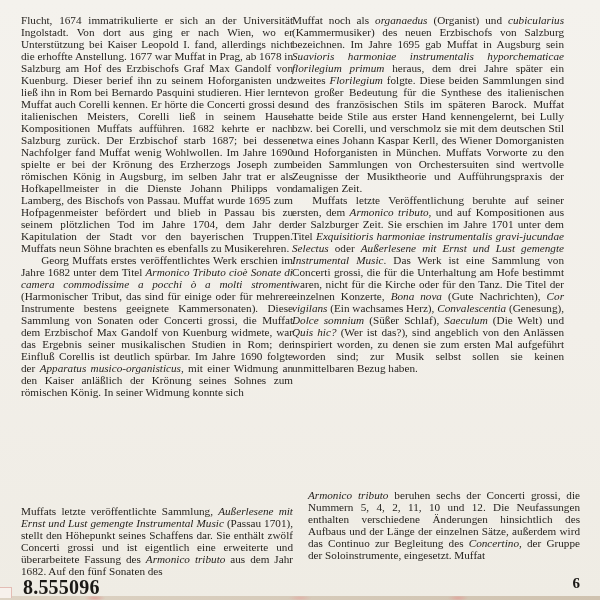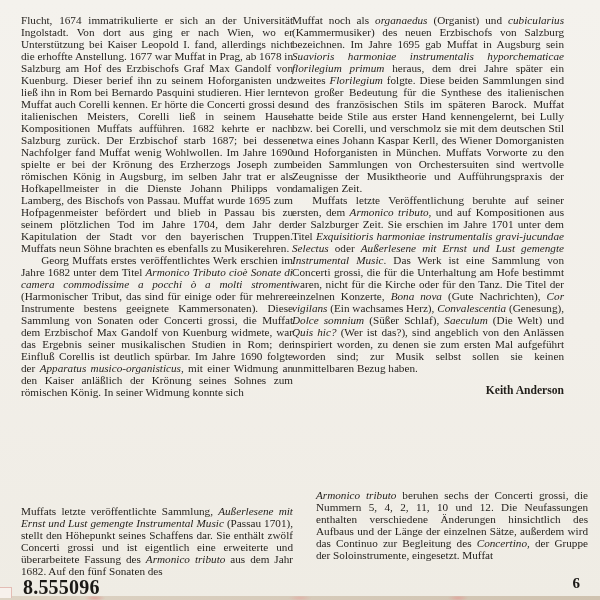--- a/index.html
+++ b/index.html
@@ -10,21 +10,21 @@
     color:#211e1a;
   }
   .text-block{
     position:absolute;width:272px;
     font-size:11.2px;line-height:12px;
     text-align:justify;text-justify:inter-word;
   }
   #left-top{left:21px;top:14px;}
   #right-top{left:292px;top:14px;}
   #left-bottom{left:21px;top:491px;margin-top:14px;}
-  #right-bottom{left:308px;top:489px;margin-left:8px;}
+  #right-bottom{left:308px;top:489px;}
   .para{margin:0;}
   .para.indent{text-indent:1.8em;}
   .it{font-style:italic;}
   .sig{margin-top:11px;text-align:right;font-weight:700;font-size:11.6px;}
   .footer{position:absolute;font-weight:700;color:#1b1916;}
   #catalog{left:23px;top:576px;font-size:20px;letter-spacing:.2px;}
   #pagenum{right:20px;top:575px;font-size:15px;}
   .bottom-edge{
     position:absolute;left:0;right:0;bottom:0;height:4px;
     background:
@@ -42,21 +42,20 @@
 <body>
 
 <div id="left-top" class="text-block">
   <p class="para"><span>Flucht, 1674 immatrikulierte er sich an der Universität Ingolstadt. Von dort aus ging er nach Wien, wo er Unterstützung bei Kaiser Leopold I. fand, allerdings nicht die erhoffte Anstellung. 1677 war Muffat in Prag, ab 1678 in Salzburg am Hof des Erzbischofs Graf Max Gandolf von Kuenburg. Dieser berief ihn zu seinem Hoforganisten und ließ ihn in Rom bei Bernardo Pasquini studieren. Hier lernte Muffat auch Corelli kennen. Er hörte die Concerti grossi des italienischen Meisters, Corelli ließ in seinem Hause Kompositionen Muffats aufführen. 1682 kehrte er nach Salzburg zurück. Der Erzbischof starb 1687; bei dessen Nachfolger fand Muffat wenig Wohlwollen. Im Jahre 1690 spielte er bei der Krönung des Erzherzogs Joseph zum römischen König in Augsburg, im selben Jahr trat er als Hofkapellmeister in die Dienste Johann Philipps von Lamberg, des Bischofs von Passau. Muffat wurde 1695 zum Hofpagenmeister befördert und blieb in Passau bis zu seinem plötzlichen Tod im Jahre 1704, dem Jahr der Kapitulation der Stadt vor den bayerischen Truppen. Muffats neun Söhne brachten es ebenfalls zu Musikerehren.</span></p>
   <p class="para indent"><span>Georg Muffats erstes veröffentlichtes Werk erschien im Jahre 1682 unter dem Titel </span><span class="it">Armonico Tributo cioè Sonate di camera commodissime a pocchi ò a molti stromenti</span><span> (Harmonischer Tribut, das sind für einige oder für mehrere Instrumente bestens geeignete Kammersonaten). Diese Sammlung von Sonaten oder Concerti grossi, die Muffat dem Erzbischof Max Gandolf von Kuenburg widmete, war das Ergebnis seiner musikalischen Studien in Rom; der Einfluß Corellis ist deutlich spürbar. Im Jahre 1690 folgte der </span><span class="it">Apparatus musico-organisticus</span><span>, mit einer Widmung an den Kaiser anläßlich der Krönung seines Sohnes zum römischen König. In seiner Widmung konnte sich</span></p>
 </div>
 
 <div id="right-top" class="text-block">
   <p class="para"><span>Muffat noch als </span><span class="it">organaedus</span><span> (Organist) und </span><span class="it">cubicularius</span><span> (Kammermusiker) des neuen Erzbischofs von Salzburg bezeichnen. Im Jahre 1695 gab Muffat in Augsburg sein </span><span class="it">Suavioris harmoniae instrumentalis hyporchematicae florilegium primum</span><span> heraus, dem drei Jahre später ein zweites </span><span class="it">Florilegium</span><span> folgte. Diese beiden Sammlungen sind von großer Bedeutung für die Synthese des italienischen und des französischen Stils im späteren Barock. Muffat hatte beide Stile aus erster Hand kennengelernt, bei Lully bzw. bei Corelli, und verschmolz sie mit dem deutschen Stil etwa eines Johann Kaspar Kerll, des Wiener Domorganisten und Hoforganisten in München. Muffats Vorworte zu den beiden Sammlungen von Orchestersuiten sind wertvolle Zeugnisse der Musiktheorie und Aufführungspraxis der damaligen Zeit.</span></p>
   <p class="para indent"><span>Muffats letzte Veröffentlichung beruhte auf seiner ersten, dem </span><span class="it">Armonico tributo</span><span>, und auf Kompositionen aus der Salzburger Zeit. Sie erschien im Jahre 1701 unter dem Titel </span><span class="it">Exquisitioris harmoniae instrumentalis gravi-jucundae Selectus</span><span> oder </span><span class="it">Außerlesene mit Ernst und Lust gemengte Instrumental Music</span><span>. Das Werk ist eine Sammlung von Concerti grossi, die für die Unterhaltung am Hofe bestimmt waren, nicht für die Kirche oder für den Tanz. Die Titel der einzelnen Konzerte, </span><span class="it">Bona nova</span><span> (Gute Nachrichten), </span><span class="it">Cor vigilans</span><span> (Ein wachsames Herz), </span><span class="it">Convalescentia</span><span> (Genesung), </span><span class="it">Dolce somnium</span><span> (Süßer Schlaf), </span><span class="it">Saeculum</span><span> (Die Welt) und </span><span class="it">Quis hic?</span><span> (Wer ist das?), sind angeblich von den Anlässen inspiriert worden, zu denen sie zum ersten Mal aufgeführt worden sind; zur Musik selbst sollen sie keinen unmittelbaren Bezug haben.</span></p>
-  <p class="para sig">Keith Anderson</p>
 </div>
 
 <div id="left-bottom" class="text-block">
   <p class="para"><span>Muffats letzte veröffentlichte Sammlung, </span><span class="it">Außerlesene mit Ernst und Lust gemengte Instrumental Music</span><span> (Passau 1701), stellt den Höhepunkt seines Schaffens dar. Sie enthält zwölf Concerti grossi und ist eigentlich eine erweiterte und überarbeitete Fassung des </span><span class="it">Armonico tributo</span><span> aus dem Jahr 1682. Auf den fünf Sonaten des</span></p>
 </div>
 
 <div id="right-bottom" class="text-block">
   <p class="para"><span class="it">Armonico tributo</span><span> beruhen sechs der Concerti grossi, die Nummern 5, 4, 2, 11, 10 und 12. Die Neufassungen enthalten verschiedene Änderungen hinsichtlich des Aufbaus und der Länge der einzelnen Sätze, außerdem wird das Continuo zur Begleitung des </span><span class="it">Concertino</span><span>, der Gruppe der Soloinstrumente, eingesetzt. Muffat</span></p>
 </div>
 

